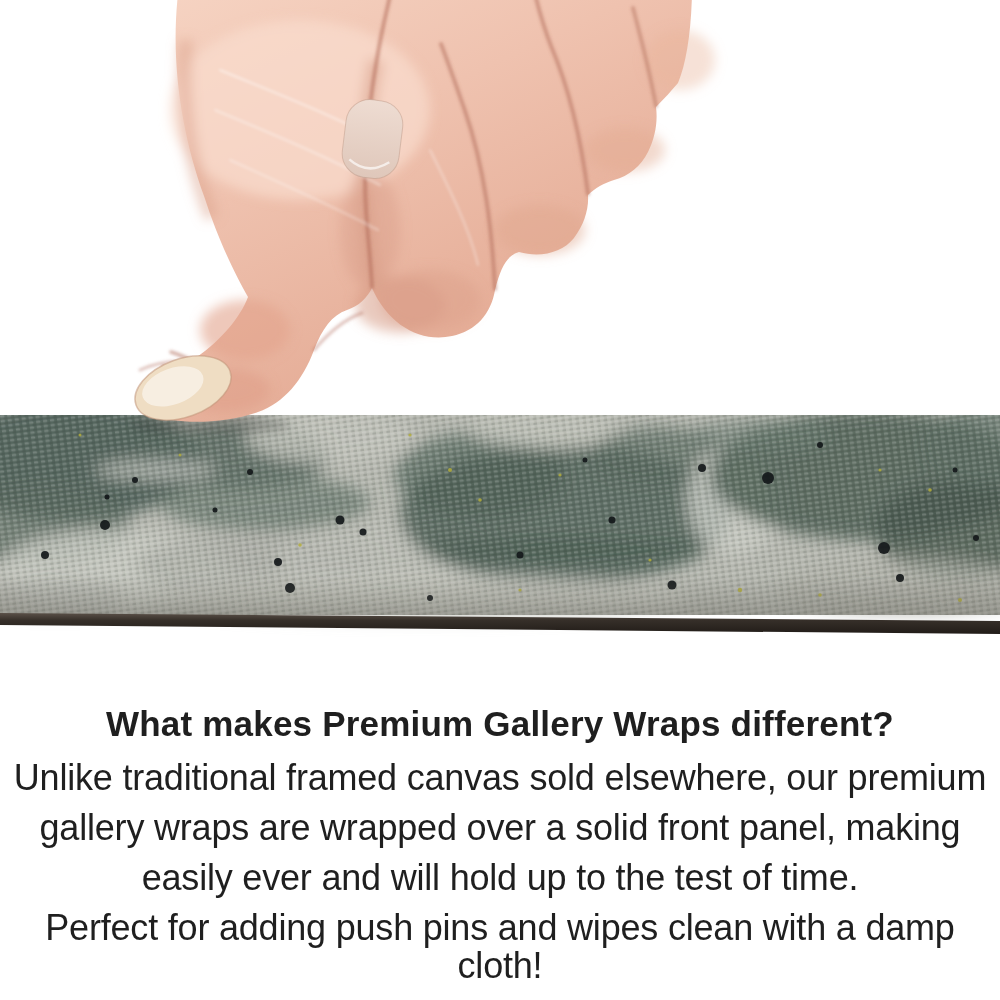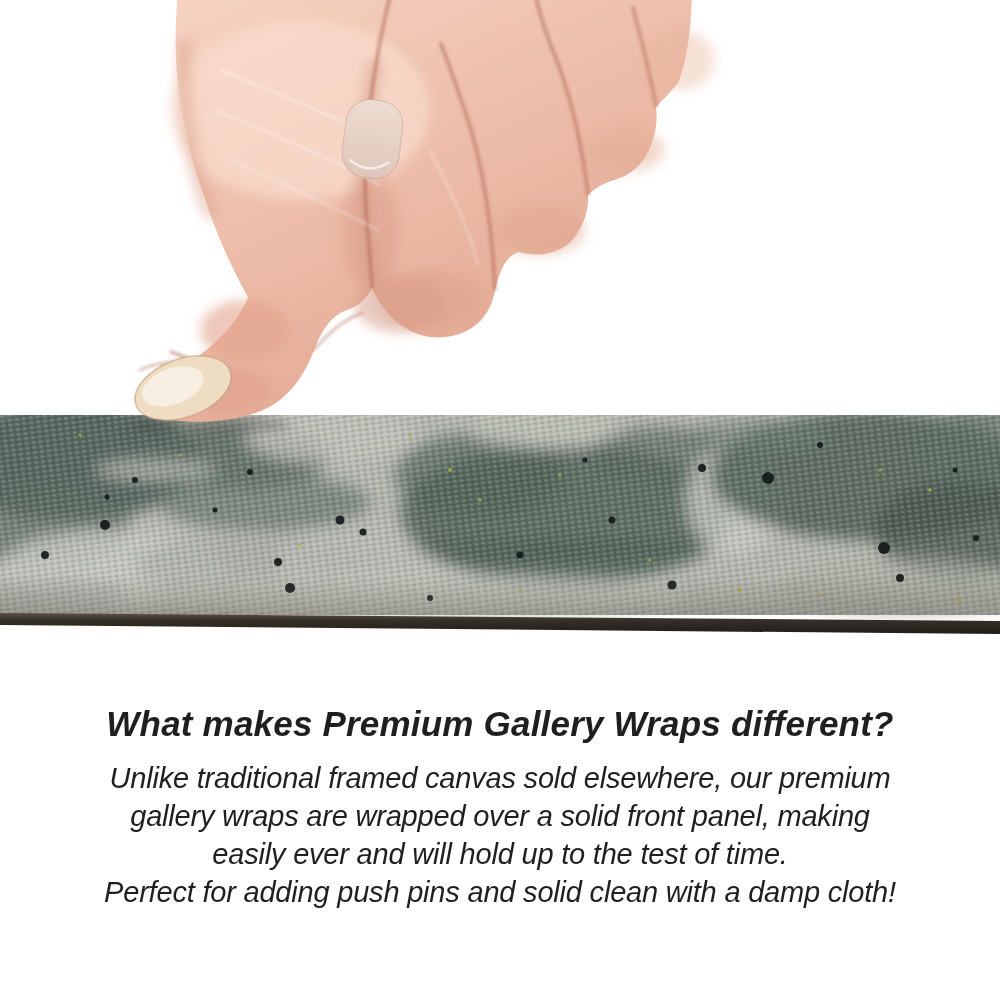--- a/index.html
+++ b/index.html
@@ -5,30 +5,30 @@
   html,body{margin:0;padding:0;background:#fff;}
   .stage{
     position:relative;width:1000px;height:1000px;overflow:hidden;
     background:var(--background,#ffffff);
     font-family:"Liberation Sans",sans-serif;
   }
   .strip-svg{position:absolute;top:415px;left:0;display:block;}
   .hand-svg{position:absolute;top:0;left:0;display:block;}
   .copy{
     position:absolute;top:703px;left:0;width:100%;
-    text-align:center;font-style:italic;
+    text-align:center;
     color:var(--text,#1f1f1f);
   }
   .copy h1{
     font-size:35px;line-height:42px;font-weight:600;
     margin:0 0 14px 0;letter-spacing:.2px;
   }
   .copy .line{
-    font-size:29px;line-height:38px;font-weight:400;
-    margin:0;letter-spacing:-0.2px;
+    font-size:36px;line-height:38px;font-weight:400;
+    margin:12px;letter-spacing:-0.2px;
   }
 </style>
 </head>
 <body>
 
 <div class="stage">
 
   <svg class="strip-svg" width="1000" height="222" viewBox="0 0 1000 222">
     <defs>
       <filter id="blur8" x="-30%" y="-30%" width="160%" height="160%">
@@ -214,15 +214,15 @@
       <ellipse cx="183" cy="388" rx="50" ry="29" style="fill:var(--nail,#efddc3)" stroke="rgba(193,150,122,0.55)" stroke-width="1.5"></ellipse>
       <ellipse cx="174" cy="383" rx="32" ry="18" fill="rgba(255,255,255,0.5)"></ellipse>
     </g>
   </svg>
 
   <div class="copy">
     <h1>What makes Premium Gallery Wraps different?</h1>
     <p class="line">Unlike traditional framed canvas sold elsewhere, our premium</p>
     <p class="line">gallery wraps are wrapped over a solid front panel, making</p>
     <p class="line">easily ever and will hold up to the test of time.</p>
-    <p class="line">Perfect for adding push pins and solid clean with a damp cloth!</p>
+    <p class="line">Perfect for adding push pins and wipes clean with a damp cloth!</p>
   </div>
 </div>
 
 </body></html>

